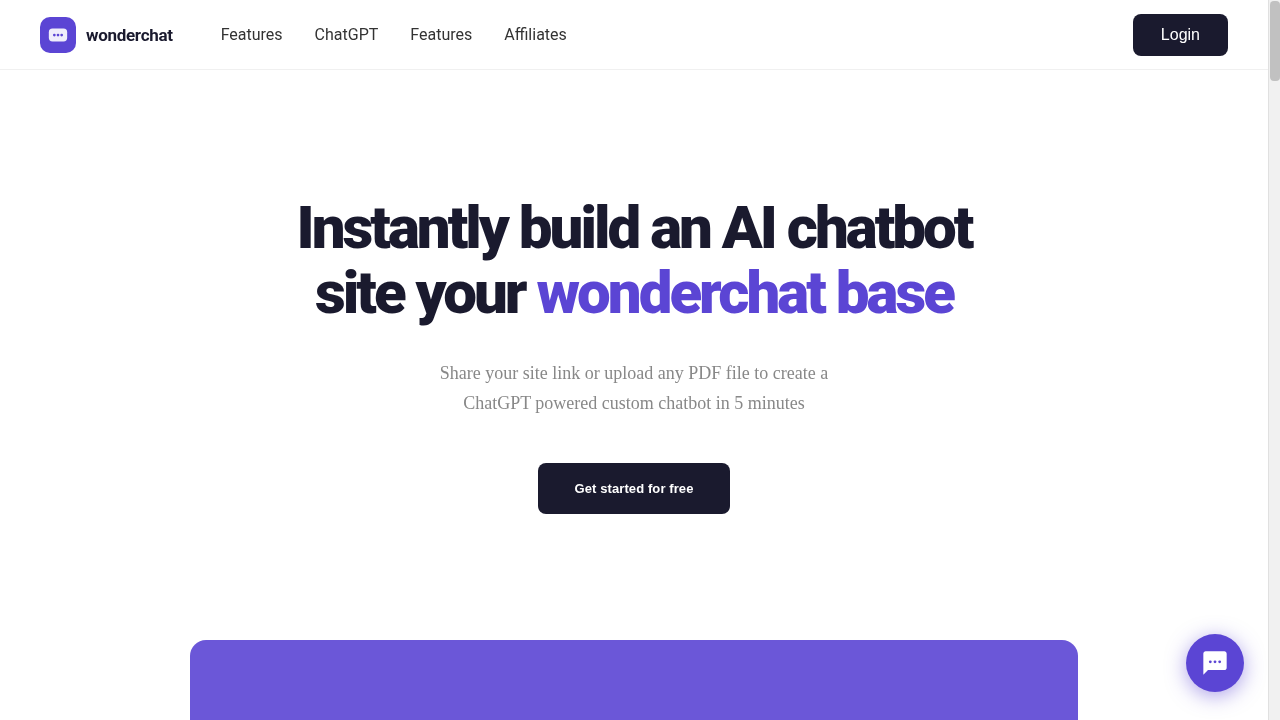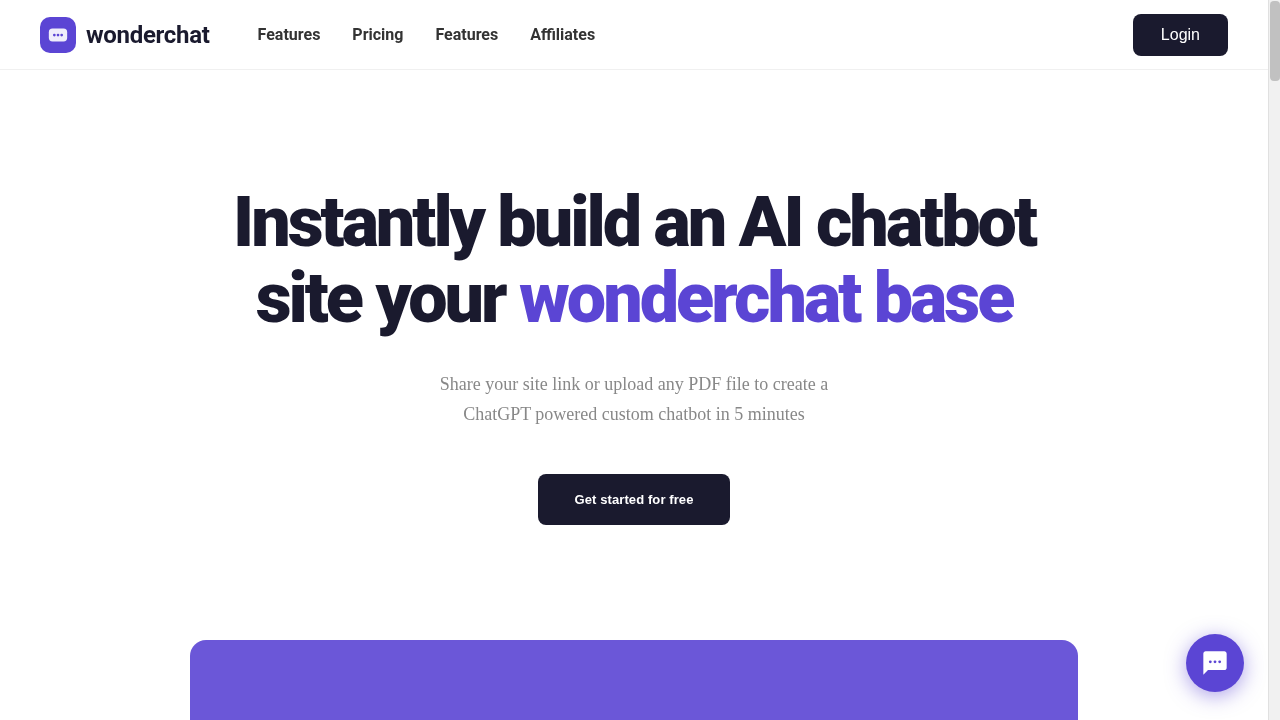--- a/index.html
+++ b/index.html
@@ -74,38 +74,38 @@
       align-items: center;
       justify-content: center;
     }
 
     .logo-icon svg {
       width: 22px;
       height: 22px;
     }
 
     .logo-text {
-      font-size: 24px;
+      font-size: 17px;
       font-weight: 700;
       color: #1a1a2e;
       letter-spacing: -0.3px;
     }
 
     .nav-links {
       display: flex;
       align-items: center;
       gap: 32px;
       list-style: none;
     }
 
     .nav-links a {
       text-decoration: none;
       color: #333;
       font-size: 16px;
-      font-weight: 700;
+      font-weight: 400;
     }
 
     .login-btn {
       background: #1a1a2e;
       color: #ffffff;
       border: none;
       padding: 12px 28px;
       border-radius: 8px;
       font-size: 16px;
       font-weight: 400;
@@ -119,21 +119,21 @@
       flex-direction: column;
       align-items: center;
       justify-content: center;
       text-align: center;
       min-height: 640px;
       padding-left: 40px;
       padding-right: 52px;
     }
 
     .hero-title {
-      font-size: 70px;
+      font-size: 60px;
       font-weight: 900;
       color: #1a1a2e;
       line-height: 1.08;
       letter-spacing: -3px;
       margin-bottom: 32px;
       max-width: 1000px;
     }
 
     .hero-title .highlight {
       color: #5b45d4;
@@ -214,21 +214,21 @@
         </svg>
       </div>
       <span class="logo-text">wonderchat</span>
     </a>
 
     <ul class="nav-links">
       <li>
         <a href="#">Features</a>
       </li>
       <li>
-        <a href="#">Pricing</a>
+        <a href="#">ChatGPT</a>
       </li>
       <li>
         <a href="#">Features</a>
       </li>
       <li>
         <a href="#">Affiliates</a>
       </li>
     </ul>
   </div>
 

